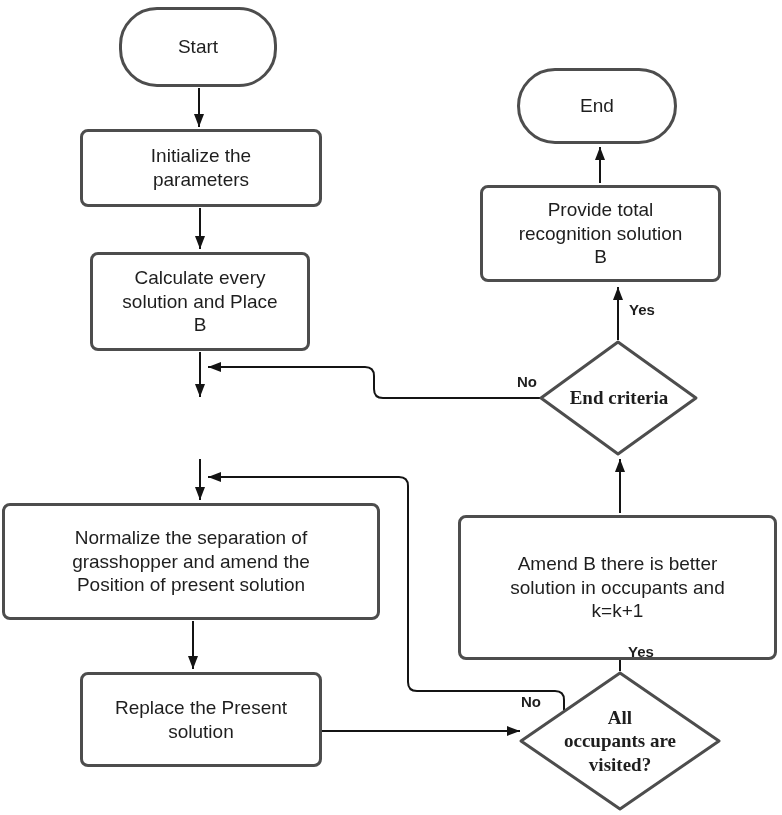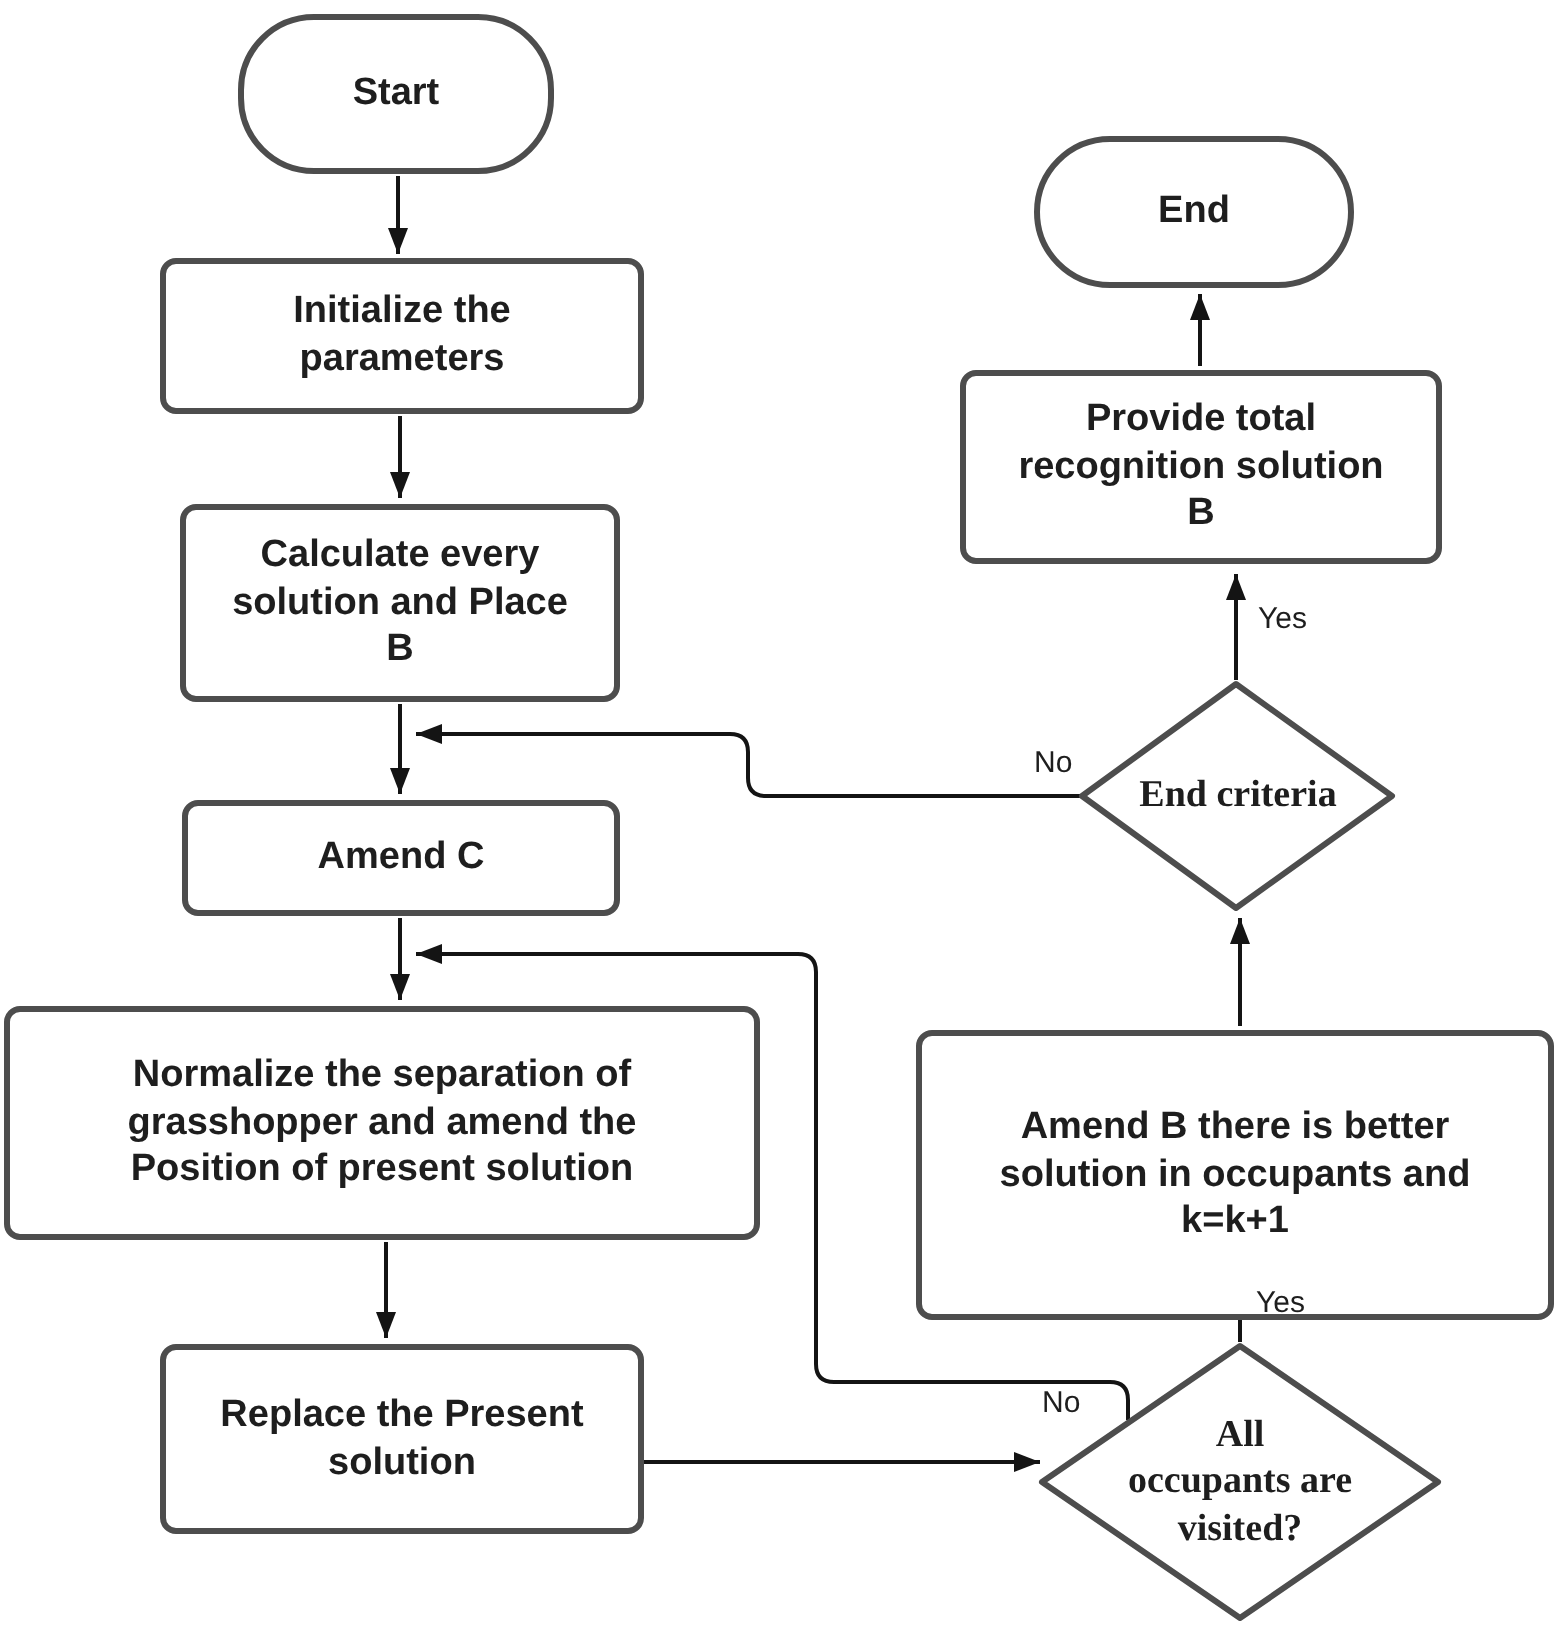--- a/index.html
+++ b/index.html
@@ -21,41 +21,41 @@
   .dshape{fill:#fff;stroke:var(--border);stroke-width:3;stroke-linejoin:round;}
   .node{
     position:absolute;
     box-sizing:border-box;
     background:#fff;
     border:3px solid var(--border);
     border-radius:8px;
     display:flex;align-items:center;justify-content:center;
     text-align:center;
     color:var(--text);
-    font-weight:700;
+    font-weight:400;
     font-size:19px;
     line-height:1.24;
     white-space:pre-line;
     padding:2px 6px;
   }
   .terminator{border-radius:38px;}
   .dlabel{
     position:absolute;
     display:flex;align-items:center;justify-content:center;
     text-align:center;
     color:var(--text);
     font-weight:700;font-size:19px;line-height:1.22;
     white-space:pre-line;
     pointer-events:none;
     font-family:Liberation Serif, serif;
   }
   .elabel{
     position:absolute;
     color:var(--text);
-    font-weight:400;font-size:15px;line-height:1;
+    font-weight:700;font-size:15px;line-height:1;
   }
 </style>
 </head>
 <body>
 
 <div class="canvas">
 
   <svg class="layer" viewBox="0 0 782 815">
     <defs>
       <marker id="arrow" markerUnits="userSpaceOnUse" markerWidth="15" markerHeight="12" refX="13" refY="5" orient="auto">
@@ -82,21 +82,20 @@
 
   <div class="node terminator" style="left:119px;top:7px;width:158px;height:80px;"><span>Start</span></div>
 
   <div class="node" style="left:80px;top:129px;width:242px;height:78px;"><span>Initialize the
 parameters</span></div>
 
   <div class="node" style="left:90px;top:252px;width:220px;height:99px;"><span>Calculate every
 solution and Place
 B</span></div>
 
-  <div class="node" style="left:91px;top:400px;width:219px;height:58px;"><span>Amend C</span></div>
 
   <div class="node" style="left:2px;top:503px;width:378px;height:117px;"><span>Normalize the separation of
 grasshopper and amend the
 Position of present solution</span></div>
 
   <div class="node" style="left:80px;top:672px;width:242px;height:95px;"><span>Replace the Present
 solution</span></div>
 
   <div class="node" style="left:458px;top:515px;width:319px;height:145px;"><span>Amend B there is better
 solution in occupants and

